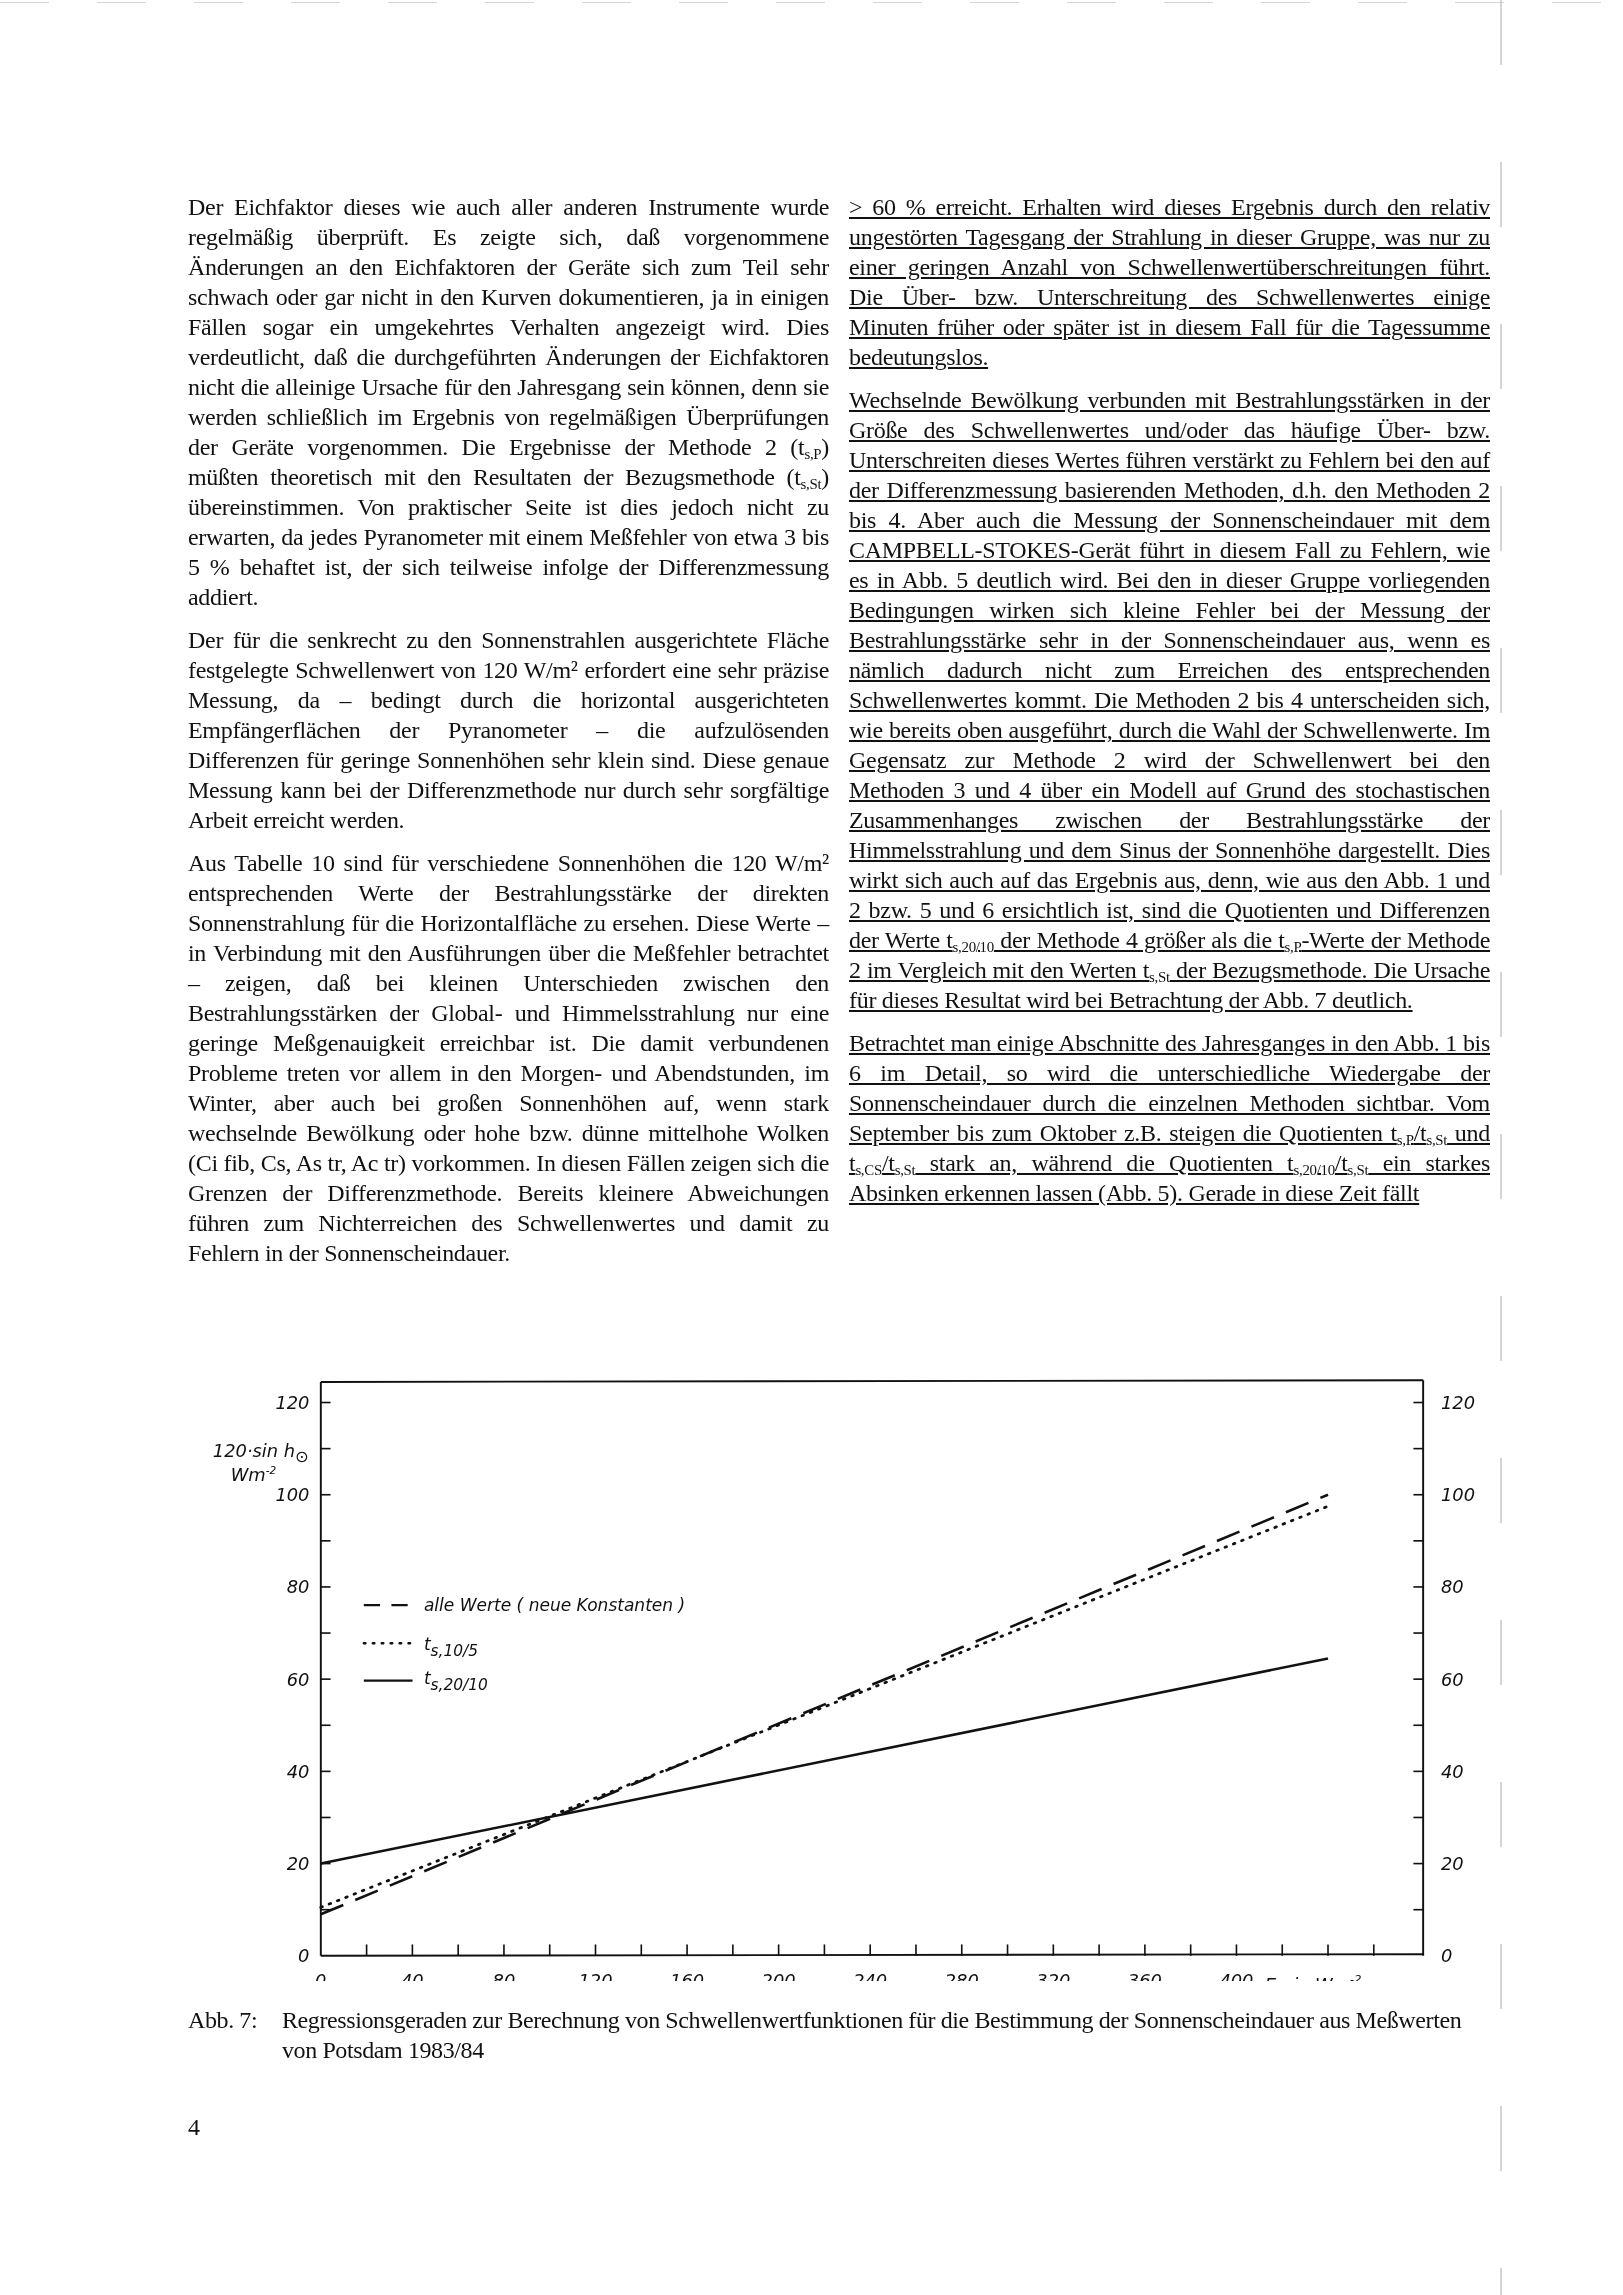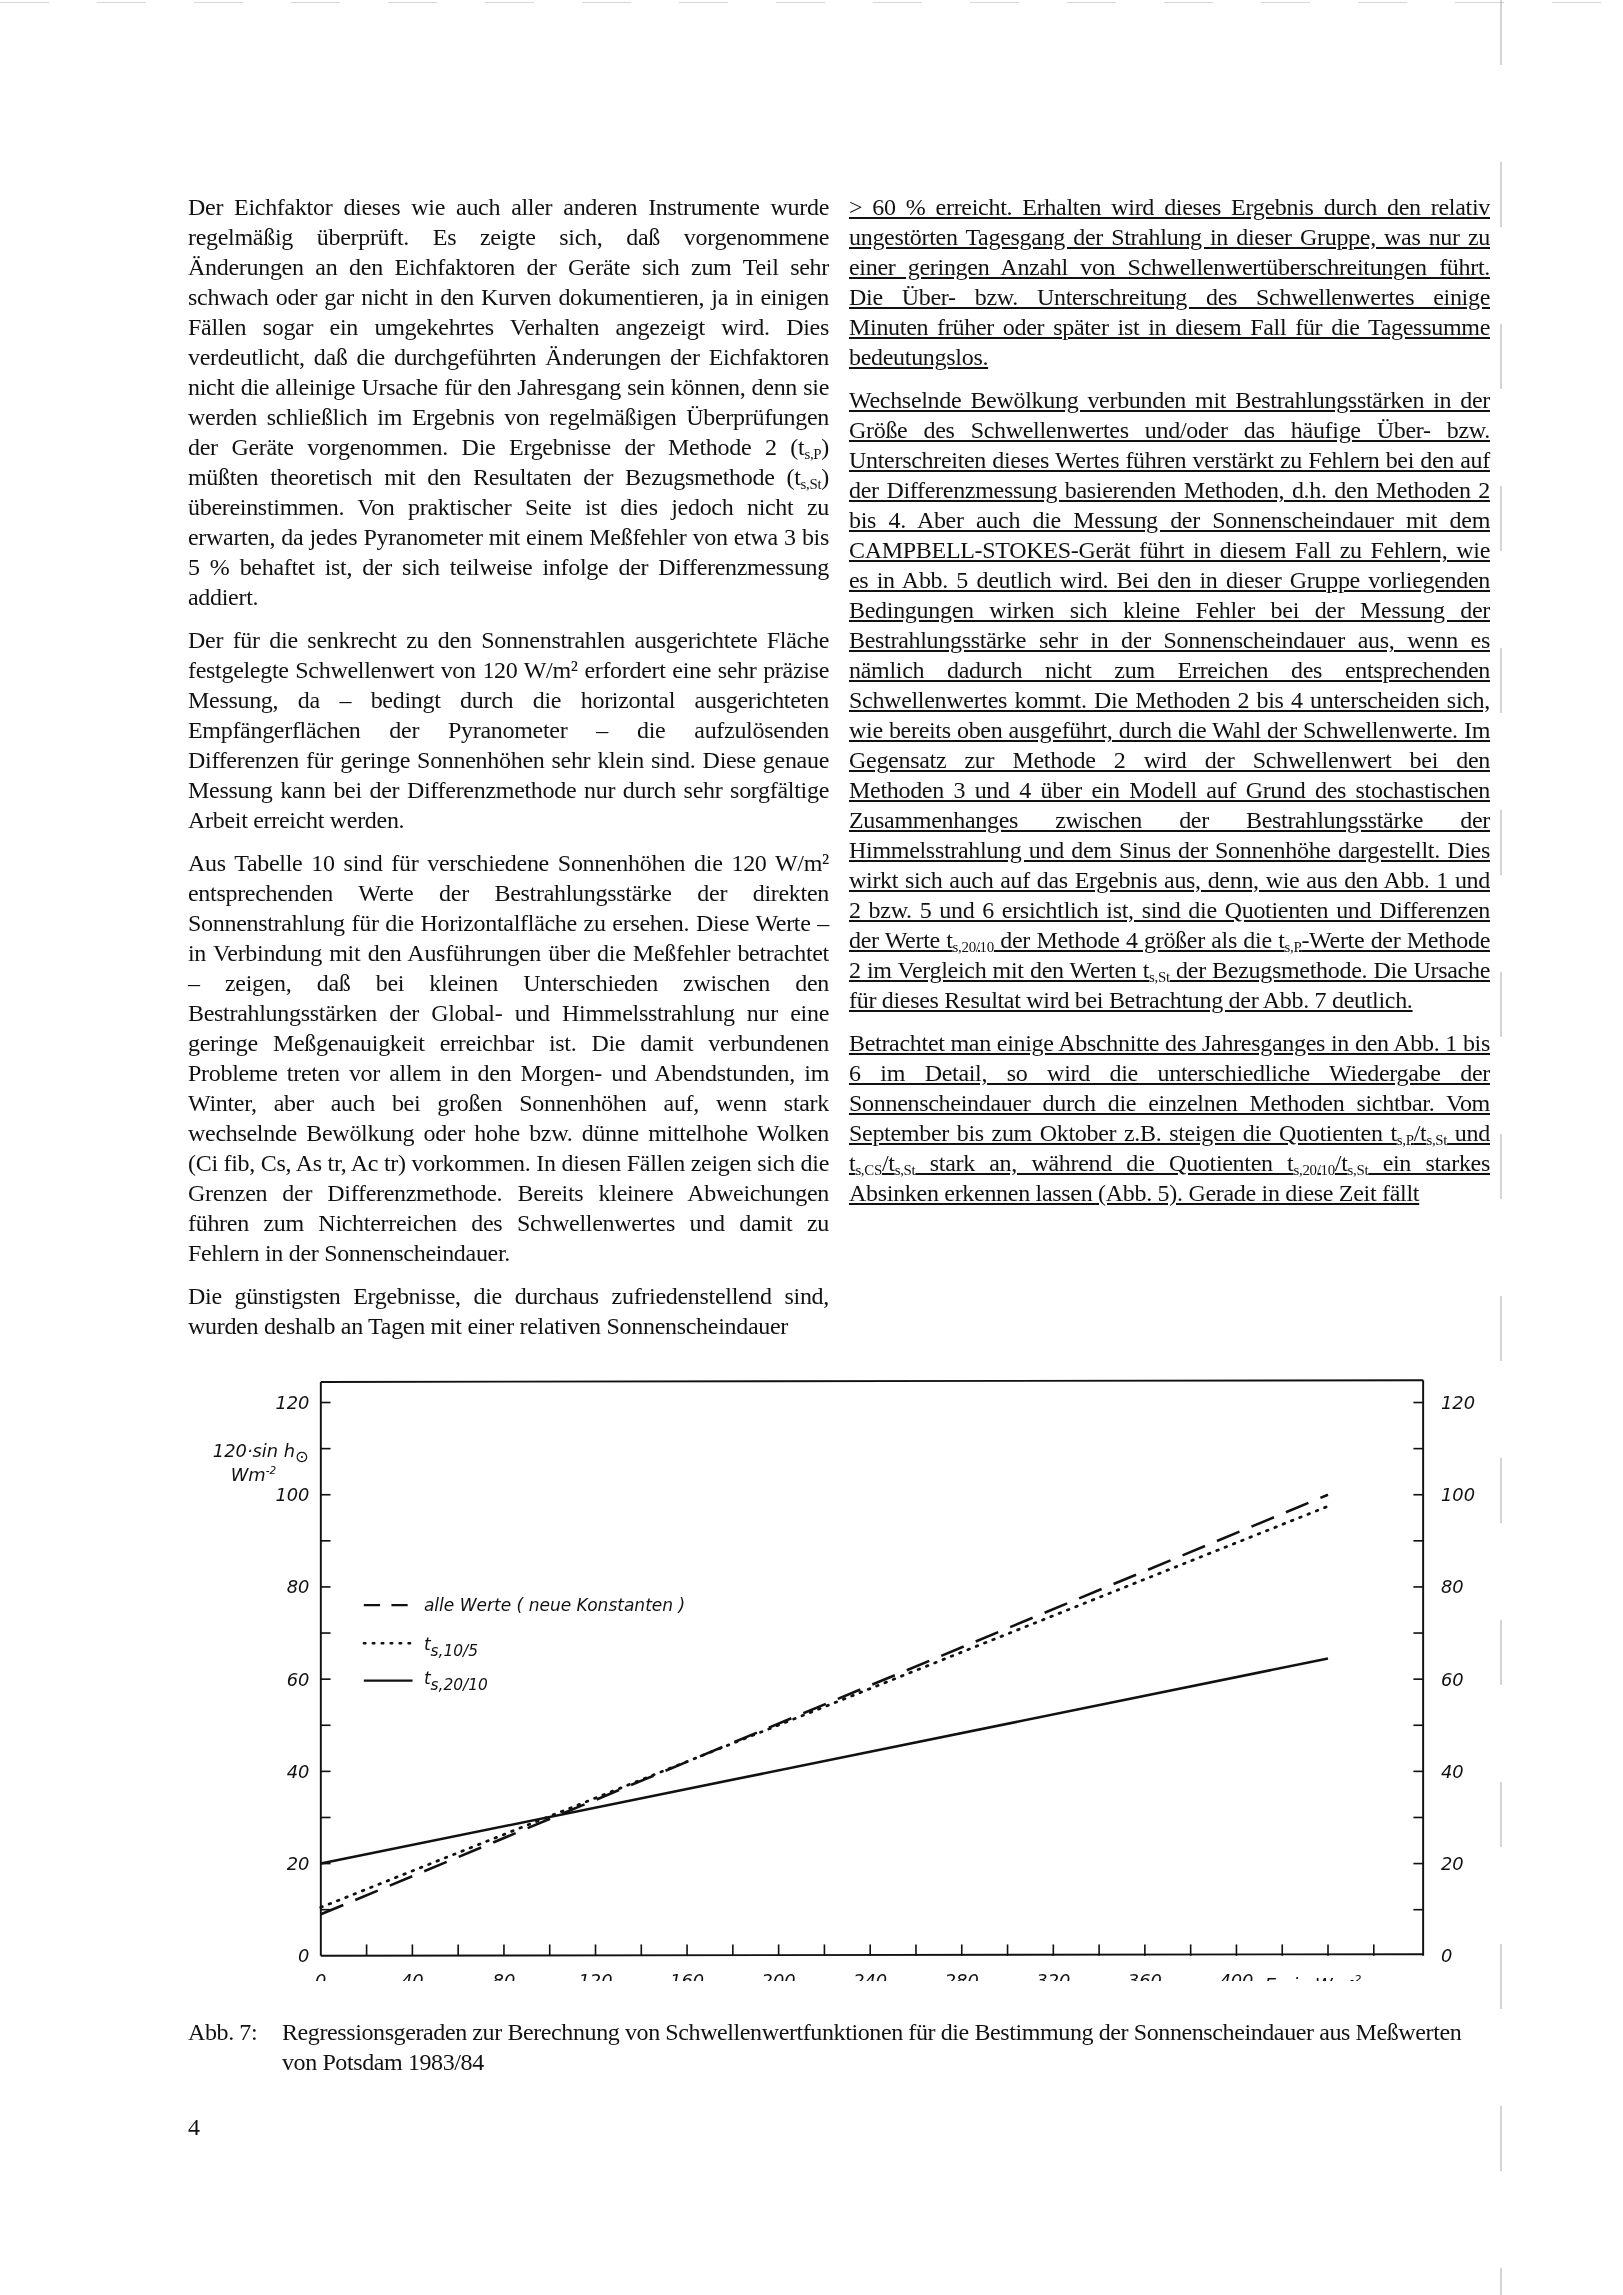--- a/index.html
+++ b/index.html
@@ -14,40 +14,39 @@
          text-align: justify; hyphens: manual; letter-spacing: -0.3px; }
   .col-left { left: 188px; }
   .col-right { left: 849px; text-decoration: underline; }
   .col p { margin: 0 0 13px 0; }
   sub { font-size: 0.62em; vertical-align: -0.3em; line-height: 0; }
   .figure { position: absolute; left: 195px; top: 1364px; width: 1315px; height: 617px; }
   .figure svg { position: absolute; left: 0; top: 0; }
   .tick-label { font-family: "DejaVu Sans", sans-serif; font-style: italic; font-size: 22px; fill: #111; }
   .legend-text { font-family: "DejaVu Sans", sans-serif; font-style: italic; font-size: 21px; fill: #111; }
   .caption { position: absolute; left: 188px; top: 2005px; width: 1315px; font-size: 24px; line-height: 30px;
-             letter-spacing: -0.4px; margin-top: 12px; }
+             letter-spacing: -0.4px; }
   .caption .lbl { display: inline-block; width: 94px; vertical-align: top; }
   .caption .txt { display: inline-block; width: 1218px; vertical-align: top; }
   .page-number { position: absolute; left: 188px; top: 2114px; font-size: 24px; }
 </style>
 </head>
 <body>
 
 <div class="page">
   <div class="edge-top"></div>
   <div class="edge-right"></div>
 
   <div class="col col-left">
     <p>
       <span>Der Eichfaktor dieses wie auch aller anderen Instrumente wurde regelmäßig überprüft. Es zeigte sich, daß vorgenommene Änderungen an den Eichfaktoren der Geräte sich zum Teil sehr schwach oder gar nicht in den Kurven dokumentieren, ja in einigen Fällen sogar ein umgekehrtes Verhalten angezeigt wird. Dies verdeutlicht, daß die durchgeführten Änderungen der Eichfaktoren nicht die alleinige Ursache für den Jahresgang sein können, denn sie werden schließlich im Ergebnis von regelmäßigen Überprüfungen der Geräte vorgenommen.</span>
       <span>Die Ergebnisse der Methode 2 (t</span><sub>s,P</sub><span>) müßten theoretisch mit den Resultaten der Bezugsmethode (t</span><sub>s,St</sub><span>) übereinstimmen. Von praktischer Seite ist dies jedoch nicht zu erwarten, da jedes Pyranometer mit einem Meßfehler von etwa 3 bis 5 % behaftet ist, der sich teilweise infolge der Differenzmessung addiert.</span>
     </p>
     <p>Der für die senkrecht zu den Sonnenstrahlen ausgerichtete Fläche festgelegte Schwellenwert von 120 W/m² erfordert eine sehr präzise Messung, da – bedingt durch die horizontal ausgerichteten Empfängerflächen der Pyranometer – die aufzulösenden Differenzen für geringe Sonnenhöhen sehr klein sind. Diese genaue Messung kann bei der Differenzmethode nur durch sehr sorgfältige Arbeit erreicht werden.</p>
     <p>Aus Tabelle 10 sind für verschiedene Sonnenhöhen die 120 W/m² entsprechenden Werte der Bestrahlungsstärke der direkten Sonnenstrahlung für die Horizontalfläche zu ersehen. Diese Werte – in Verbindung mit den Ausführungen über die Meßfehler betrachtet – zeigen, daß bei kleinen Unterschieden zwischen den Bestrahlungsstärken der Global- und Himmelsstrahlung nur eine geringe Meßgenauigkeit erreichbar ist. Die damit verbundenen Probleme treten vor allem in den Morgen- und Abendstunden, im Winter, aber auch bei großen Sonnenhöhen auf, wenn stark wechselnde Bewölkung oder hohe bzw. dünne mittelhohe Wolken (Ci fib, Cs, As tr, Ac tr) vorkommen. In diesen Fällen zeigen sich die Grenzen der Differenzmethode. Bereits kleinere Abweichungen führen zum Nichterreichen des Schwellenwertes und damit zu Fehlern in der Sonnenscheindauer.</p>
-    <p>Die günstigsten Ergebnisse, die durchaus zufriedenstellend sind, wurden deshalb an Tagen mit einer relativen Sonnenscheindauer</p>
   </div>
 
   <div class="col col-right">
     <p>&gt; 60 % erreicht. Erhalten wird dieses Ergebnis durch den relativ ungestörten Tagesgang der Strahlung in dieser Gruppe, was nur zu einer geringen Anzahl von Schwellenwertüberschreitungen führt. Die Über- bzw. Unterschreitung des Schwellenwertes einige Minuten früher oder später ist in diesem Fall für die Tagessumme bedeutungslos.</p>
     <p><span>Wechselnde Bewölkung verbunden mit Bestrahlungsstärken in der Größe des Schwellenwertes und/oder das häufige Über- bzw. Unterschreiten dieses Wertes führen verstärkt zu Fehlern bei den auf der Differenzmessung basierenden Methoden, d.h. den Methoden 2 bis 4. Aber auch die Messung der Sonnenscheindauer mit dem CAMPBELL-STOKES-Gerät führt in diesem Fall zu Fehlern, wie es in Abb. 5 deutlich wird. Bei den in dieser Gruppe vorliegenden Bedingungen wirken sich kleine Fehler bei der Messung der Bestrahlungsstärke sehr in der Sonnenscheindauer aus, wenn es nämlich dadurch nicht zum Erreichen des entsprechenden Schwellenwertes kommt. Die Methoden 2 bis 4 unterscheiden sich, wie bereits oben ausgeführt, durch die Wahl der Schwellenwerte. Im Gegensatz zur Methode 2 wird der Schwellenwert bei den Methoden 3 und 4 über ein Modell auf Grund des stochastischen Zusammenhanges zwischen der Bestrahlungsstärke der Himmelsstrahlung und dem Sinus der Sonnenhöhe dargestellt. Dies wirkt sich auch auf das Ergebnis aus, denn, wie aus den Abb. 1 und 2 bzw. 5 und 6 ersichtlich ist, sind die Quotienten und Differenzen der Werte t</span><sub>s,20/10</sub><span> der Methode 4 größer als die t</span><sub>s,P</sub><span>-Werte der Methode 2 im Vergleich mit den Werten t</span><sub>s,St</sub><span> der Bezugsmethode. Die Ursache für dieses Resultat wird bei Betrachtung der Abb. 7 deutlich.</span></p>
     <p><span>Betrachtet man einige Abschnitte des Jahresganges in den Abb. 1 bis 6 im Detail, so wird die unterschiedliche Wiedergabe der Sonnenscheindauer durch die einzelnen Methoden sichtbar. Vom September bis zum Oktober z.B. steigen die Quotienten t</span><sub>s,P</sub><span>/t</span><sub>s,St</sub><span> und t</span><sub>s,CS</sub><span>/t</span><sub>s,St</sub><span> stark an, während die Quotienten t</span><sub>s,20/10</sub><span>/t</span><sub>s,St</sub><span> ein starkes Absinken erkennen lassen (Abb. 5). Gerade in diese Zeit fällt</span></p>
   </div>
 
   <div class="figure">
     <svg id="chart-svg" width="1315" height="617" viewBox="0 0 1620 760">

